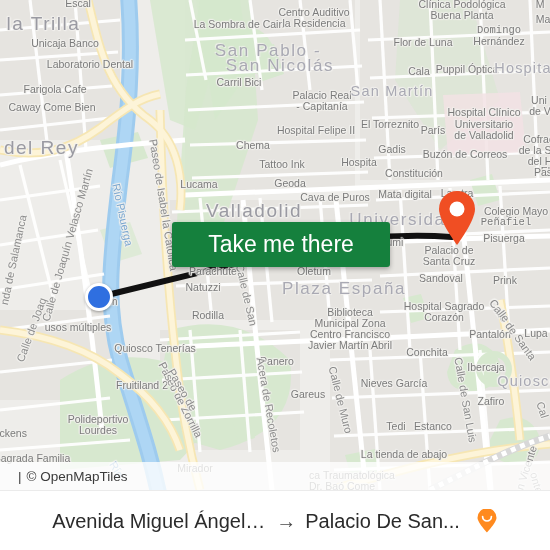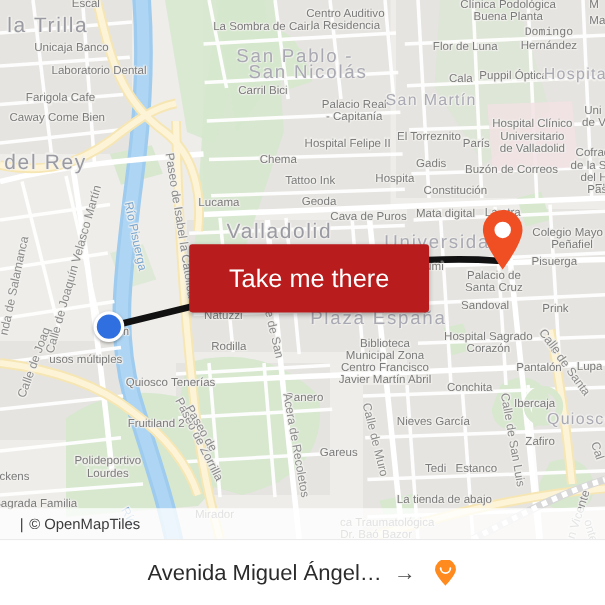--- a/index.html
+++ b/index.html
@@ -284,21 +284,21 @@
         <div class="lbl poi" style="left: 290px; top: 184px;">Geoda</div>
         <div class="lbl poi" style="left: 414px; top: 174px;">Constitución</div>
         <div class="lbl poi" style="left: 514px; top: 172px; margin-left: 46px;">El Otero</div>
         <div class="lbl poi" style="left: 543px; top: 173px;">Pas</div>
         <div class="lbl poi" style="left: 335px; top: 198px;">Cava de Puros</div>
         <div class="lbl poi" style="left: 405px; top: 195px;">Mata digital</div>
         <div class="lbl poi" style="left: 457px; top: 194px;">La otra</div>
         <div class="lbl city" style="left: 254px; top: 211px;">Valladolid</div>
         <div class="lbl area" style="left: 403px; top: 220px;">Universidad</div>
         <div class="lbl poi" style="left: 516px; top: 212px;">Colegio Mayo</div>
-        <div class="lbl poi" style="left: 520px; top: 223px;">Peñafiel</div>
+        <div class="lbl poi" style="left: 506px; top: 223px; font-family: Liberation Mono, monospace;">Peñafiel</div>
         <div class="lbl poi" style="left: 392px; top: 243px;">oumi</div>
         <div class="lbl poi" style="left: 504px; top: 239px;">Pisuerga</div>
         <div class="lbl poi" style="left: 449px; top: 251px;">Palacio de</div>
         <div class="lbl poi" style="left: 449px; top: 262px;">Santa Cruz</div>
         <div class="lbl poi" style="left: 213px; top: 272px;">Parachute</div>
         <div class="lbl poi" style="left: 314px; top: 272px;">Oletum</div>
         <div class="lbl poi" style="left: 203px; top: 288px;">Natuzzi</div>
         <div class="lbl area" style="left: 344px; top: 289px;">Plaza España</div>
         <div class="lbl poi" style="left: 441px; top: 279px;">Sandoval</div>
         <div class="lbl poi" style="left: 505px; top: 281px;">Prink</div>
@@ -311,33 +311,33 @@
         <div class="lbl poi" style="left: 444px; top: 307px;">Hospital Sagrado</div>
         <div class="lbl poi" style="left: 444px; top: 318px;">Corazón</div>
         <div class="lbl poi" style="left: 490px; top: 335px;">Pantalón</div>
         <div class="lbl poi" style="left: 536px; top: 334px;">Lupa</div>
         <div class="lbl poi" style="left: 155px; top: 349px;">Quiosco Tenerías</div>
         <div class="lbl poi" style="left: 427px; top: 353px;">Conchita</div>
         <div class="lbl poi" style="left: 486px; top: 368px;">Ibercaja</div>
         <div class="lbl area2" style="left: 528px; top: 382px;">Quiosco</div>
         <div class="lbl poi" style="left: 277px; top: 362px;">Panero</div>
         <div class="lbl poi" style="left: 142px; top: 386px;">Fruitiland 2</div>
-        <div class="lbl poi" style="left: 308px; top: 395px; margin-top: 17px;">Gareus</div>
+        <div class="lbl poi" style="left: 308px; top: 395px;">Gareus</div>
         <div class="lbl poi" style="left: 394px; top: 384px;">Nieves García</div>
         <div class="lbl poi" style="left: 491px; top: 402px;">Zafiro</div>
         <div class="lbl poi" style="left: 98px; top: 420px;">Polideportivo</div>
         <div class="lbl poi" style="left: 98px; top: 431px;">Lourdes</div>
         <div class="lbl poi" style="left: 396px; top: 427px;">Tedi</div>
         <div class="lbl poi" style="left: 433px; top: 427px;">Estanco</div>
         <div class="lbl poi" style="left: 12px; top: 434px;">ickens</div>
         <div class="lbl poi" style="left: 404px; top: 455px;">La tienda de abajo</div>
         <div class="lbl poi" style="left: 32px; top: 459px;">Sagrada Familia</div>
         <div class="lbl poi" style="left: 195px; top: 469px;">Mirador</div>
         <div class="lbl poi" style="left: 352px; top: 476px;">ca Traumatológica</div>
-        <div class="lbl poi" style="left: 342px; top: 487px;">Dr. Baó Bazor</div>
+        <div class="lbl poi" style="left: 342px; top: 487px;">Dr. Baó Come</div>
       </div>
     <div id="street-labels">
         <div class="lbl water" style="left: 122px; top: 215px; transform: translate(-50%, -50%) rotate(78deg);">Río Pisuerga</div>
         <div class="lbl water" style="left: 116px; top: 470px; transform: translate(-50%, -50%) rotate(60deg);">Río</div>
         <div class="lbl street" style="left: 163px; top: 205px; transform: translate(-50%, -50%) rotate(81deg);">Paseo de Isabel la Católica</div>
         <div class="lbl street" style="left: 68px; top: 245px; transform: translate(-50%, -50%) rotate(-74deg);">Calle de Joaquín Velasco Martín</div>
         <div class="lbl street" style="left: 14px; top: 260px; transform: translate(-50%, -50%) rotate(-78deg);">nda de Salamanca</div>
         <div class="lbl street" style="left: 32px; top: 330px; transform: translate(-50%, -50%) rotate(-70deg);">Calle de Joaq</div>
         <div class="lbl street" style="left: 180px; top: 400px; transform: translate(-50%, -50%) rotate(63deg);">Paseo de Zorrilla</div>
         <div class="lbl street" style="left: 268px; top: 405px; transform: translate(-50%, -50%) rotate(80deg);">Acera de Recoletos</div>
@@ -355,32 +355,33 @@
 
     <div id="origin-marker" style="left: 85px; top: 283px; background: rgb(47, 111, 224);"></div>
 
     <div id="dest-pin" style="left:435px;top:188px;">
       <svg width="44" height="58" viewBox="0 0 44 58">
         <path d="M22 57 C22 57 4 33 4 21 A18 18 0 0 1 40 21 C40 33 22 57 22 57 Z" fill="#f04e23"></path>
         <circle cx="22" cy="21" r="7.5" fill="#ffffff"></circle>
       </svg>
     </div>
 
-    <button id="cta" style="left: 172px; top: 222px; width: 218px; height: 62px; background: #b91c1c;">Take me there</button>
+    <button id="cta" style="left: 172px; top: 222px; width: 218px; height: 45px; background: #15803d;">Take me there</button>
 
     <div id="attribution">
       <span class="sep">|</span>
       <span>© OpenMapTiles</span>
     </div>
   </div>
 
   <div id="footer">
     <div class="trip">
       <span class="ep">Avenida Miguel Ángel Blanco Pla...</span>
       <span class="arrow">→</span>
+      <span class="ep">Palacio De San...</span>
     </div>
     <div id="brand">
       <svg width="22" height="24" viewBox="0 0 22 24">
         <path d="M11 23.5 C11 23.5 1.5 13.5 1.5 8.8 A9.5 9.5 0 0 1 20.5 8.8 C20.5 13.5 11 23.5 11 23.5 Z" fill="#ff8a1e"></path>
         <path d="M6.6 7.6 a4.4 4.4 0 0 0 8.8 0" fill="none" stroke="#ffffff" stroke-width="1.7" stroke-linecap="round"></path>
       </svg>
     </div>
   </div>
 </div>
 

